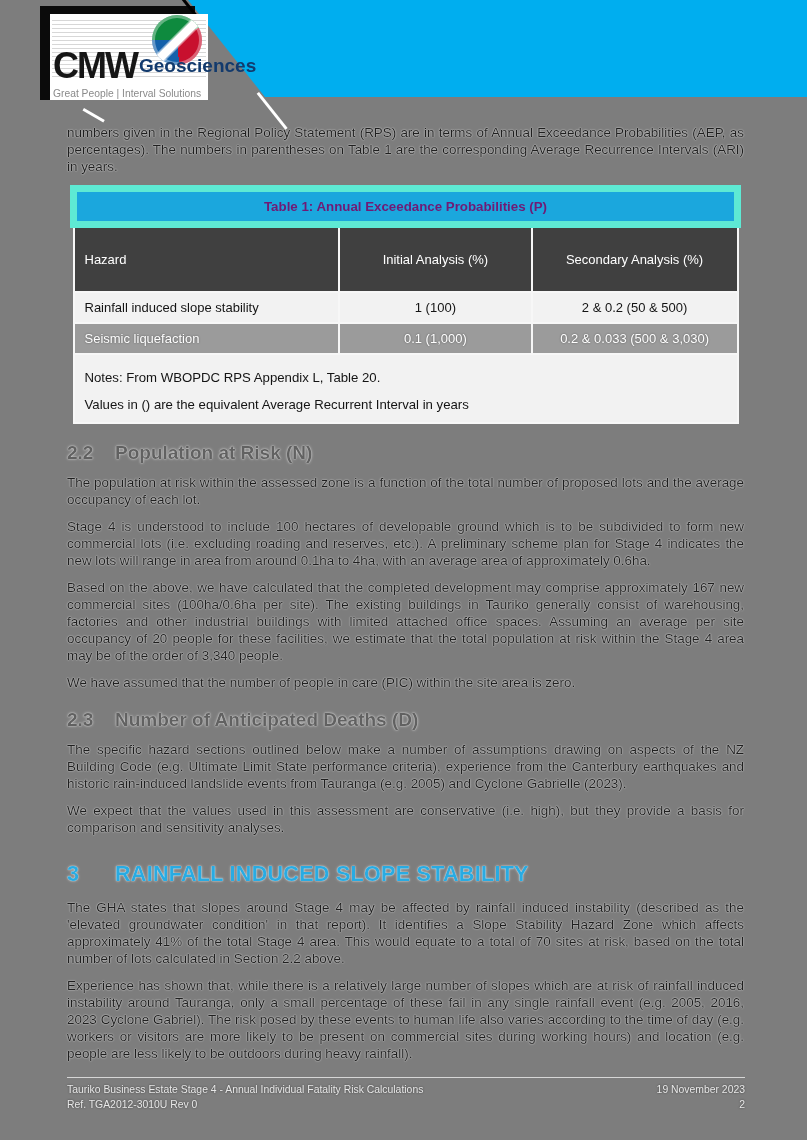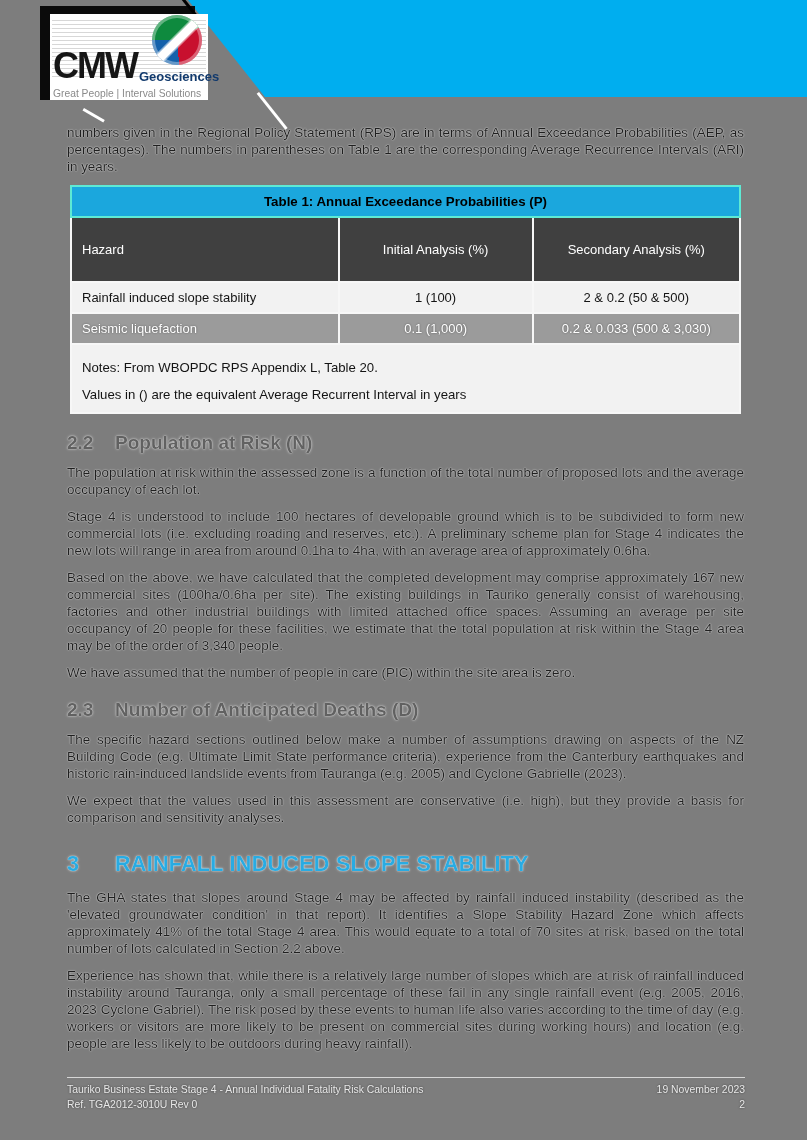--- a/index.html
+++ b/index.html
@@ -29,36 +29,36 @@
   }
   .globe{
     position:absolute;right:6px;top:1px;width:50px;height:50px;border-radius:50%;
     background:conic-gradient(from -40deg,#0e8a3e 0 100deg,#c8102e 100deg 215deg,#1461ab 215deg 310deg,#0e8a3e 310deg 360deg);
     box-shadow:inset 0 0 0 3px rgba(255,255,255,.35);
   }
   .globe::after{
     content:"";position:absolute;inset:0;border-radius:50%;
     background:linear-gradient(135deg,transparent 42%,#ffffff 46% 56%,transparent 60%);
   }
-  .cmw-line{position:absolute;left:3px;top:34px;display:flex;align-items:flex-end;white-space:nowrap;}
+  .cmw-line{position:absolute;left:3px;top:34px;display:flex;align-items:center;white-space:nowrap;}
   .cmw-word{font-size:36px;font-weight:bold;letter-spacing:-2px;color:#161616;line-height:1;}
-  .geo-word{font-size:13px;font-weight:bold;color:#123a6d;margin-left:2px;}
+  .geo-word{font-size:19px;font-weight:bold;color:#123a6d;margin-left:2px;}
   .tagline{position:absolute;left:3px;bottom:1px;font-size:10.3px;color:#8a8a8a;white-space:nowrap;}
   
   .content{position:absolute;left:67px;top:124px;width:677px;}
   .para{
     margin:0 0 10px 0;font-size:13.4px;line-height:17px;text-align:justify;color:#1f1f1f;
     text-shadow:0 0 1px rgba(255,255,255,.9),0 0 2px rgba(255,255,255,.55);
   }
   
   table.aep{border-collapse:collapse;width:671px;margin:8px 0 6px 3px;border:1px solid #3f3f3f;}
   table.aep td,table.aep th{font-size:13px;}
   tr.t-title td{
-    background:#1BA7DD;color:#000000;font-weight:bold;text-align:center;
-    padding:7px 4px;border:2px solid #5eead4;font-size:13.3px;
+    background:#1BA7DD;color:#701a75;font-weight:bold;text-align:center;
+    padding:7px 4px;border:7px solid #5eead4;font-size:13.3px;
   }
   tr.t-head th{
     background:#404040;color:#ffffff;font-weight:normal;padding:24px 10px;border:2px solid #f7f7f7;
   }
   th.c1{width:40%;text-align:left;}
   th.c2{width:29%;text-align:center;}
   th.c3{width:31%;text-align:center;}
   tr.shaded td{background:#9b9b9b;color:#ffffff;border:2px solid #f7f7f7;padding:7px 10px;text-shadow:0 0 2px rgba(0,0,0,.45);}
   tr.light td{background:#f2f2f2;color:#141414;border:2px solid #f7f7f7;padding:7px 10px;}
   td.ctr{text-align:center;}

